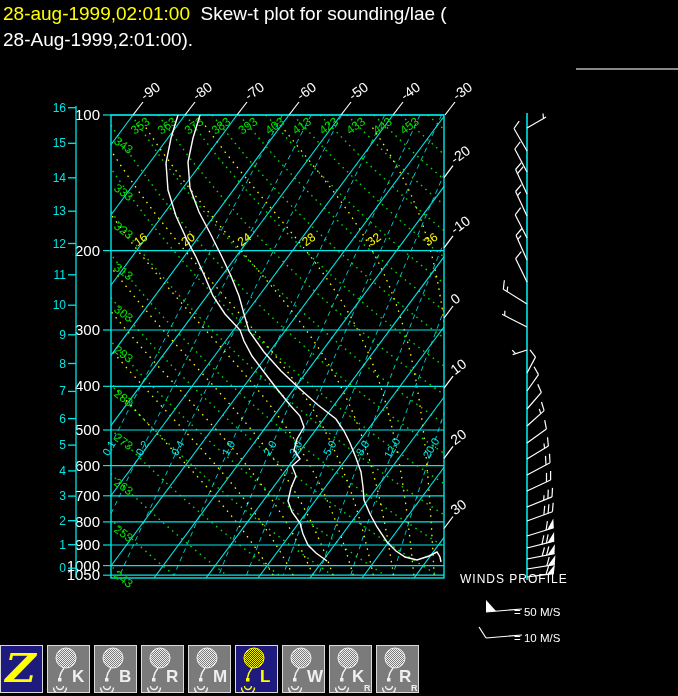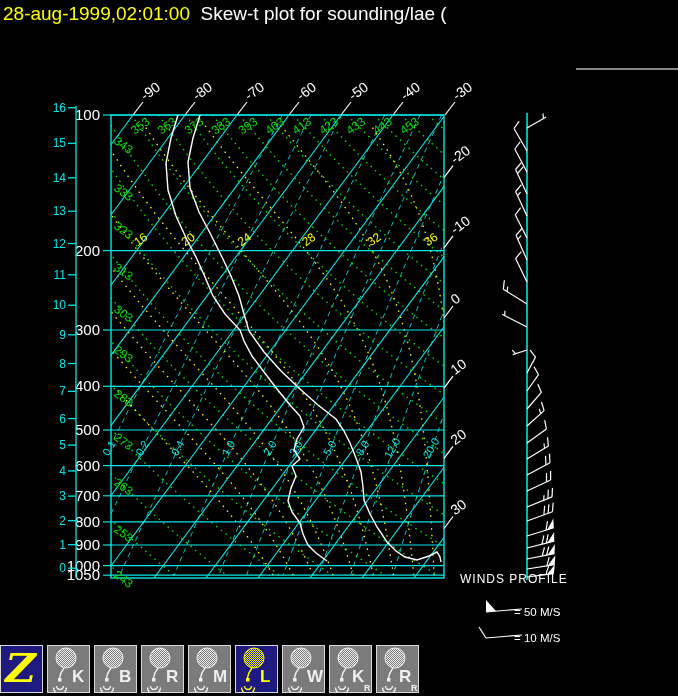--- a/index.html
+++ b/index.html
@@ -12,21 +12,21 @@
   #toolbar{position:absolute;left:0;top:645px;height:48px;display:flex;gap:4px;}
   .tb-btn{width:43px;height:48px;background:#7b7b7b;border:1px solid #d9d9d9;box-sizing:border-box;
           padding:0;margin:0;cursor:pointer;position:relative;display:block;}
   .tb-btn.active{background:#1e1a7e;}
   .tb-btn svg{display:block;}
 </style>
 </head>
 <body>
 
 <div class="screen">
-  <div class="title"><span class="ts">28-aug-1999,02:01:00</span><span>  Skew-t plot for sounding/lae (</span><br></div>
+  <div class="title"><span class="ts">28-aug-1999,02:01:00</span><span>  Skew-t plot for sounding/lae (</span><br><span>28-Aug-1999,2:01:00).</span></div>
   <div class="topline"></div>
   <div id="chart"><svg width="678" height="585" viewBox="0 0 678 585" xmlns="http://www.w3.org/2000/svg">
         <defs>
           <clipPath id="plotclip">
             <rect x="111" y="55" width="333" height="463"></rect>
           </clipPath>
         </defs>
         <g clip-path="url(#plotclip)">
           <polyline points="282.4,55.0 240.2,134.3 210.6,190.6 187.8,234.3 169.4,270.0 153.9,300.2 140.6,326.3 128.8,349.3 118.4,370.0 109.0,388.6 100.5,405.6 92.7,421.3 85.4,435.8 78.7,449.3 72.5,461.9 66.6,473.8 61.1,485.0 55.9,495.6 51.0,505.6 46.4,515.2" fill="none" stroke="#00e7e7" stroke-width="1" stroke-dasharray="5 4" opacity="0.85"></polyline>
           <polyline points="311.1,55.0 269.9,134.3 241.0,190.6 218.9,234.3 201.0,270.0 185.9,300.2 173.0,326.3 161.6,349.3 151.5,370.0 142.4,388.6 134.1,405.6 126.5,421.3 119.6,435.8 113.1,449.3 107.0,461.9 101.4,473.8 96.1,485.0 91.1,495.6 86.3,505.6 81.8,515.2" fill="none" stroke="#00e7e7" stroke-width="1" stroke-dasharray="5 4" opacity="0.85"></polyline>

